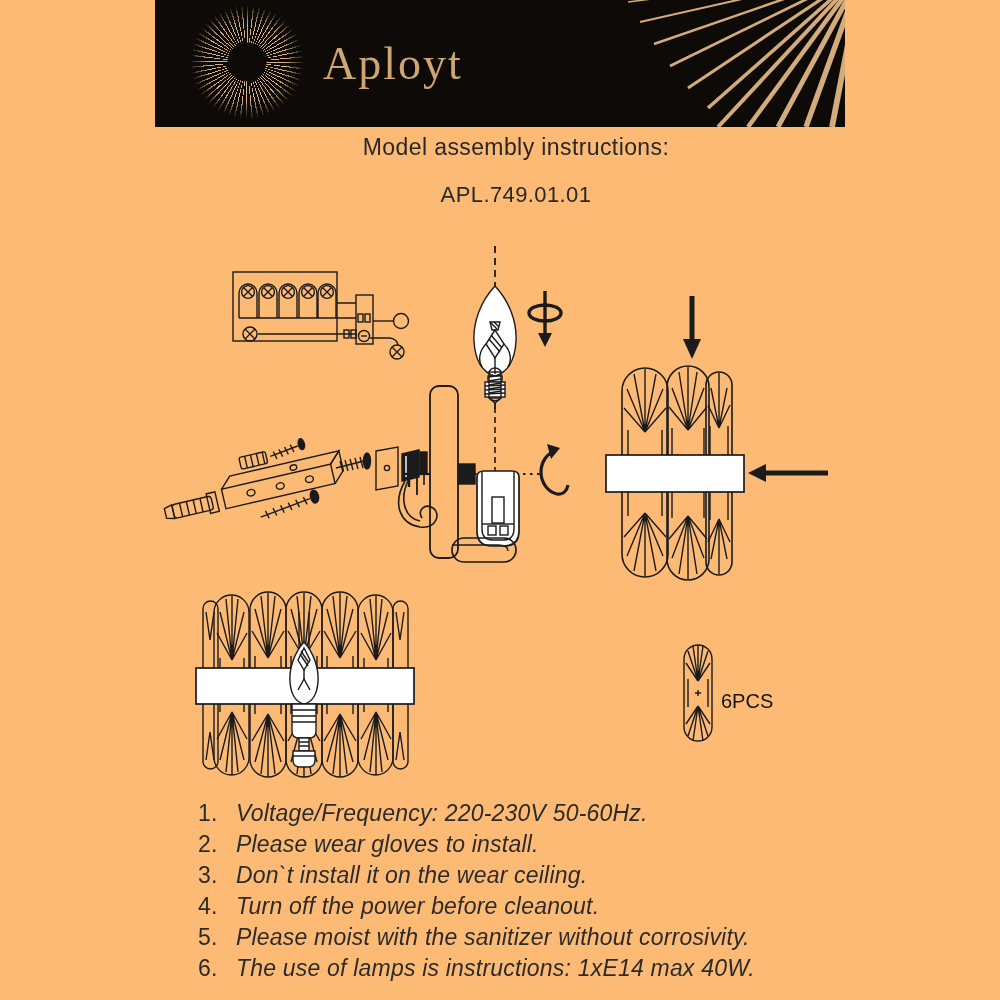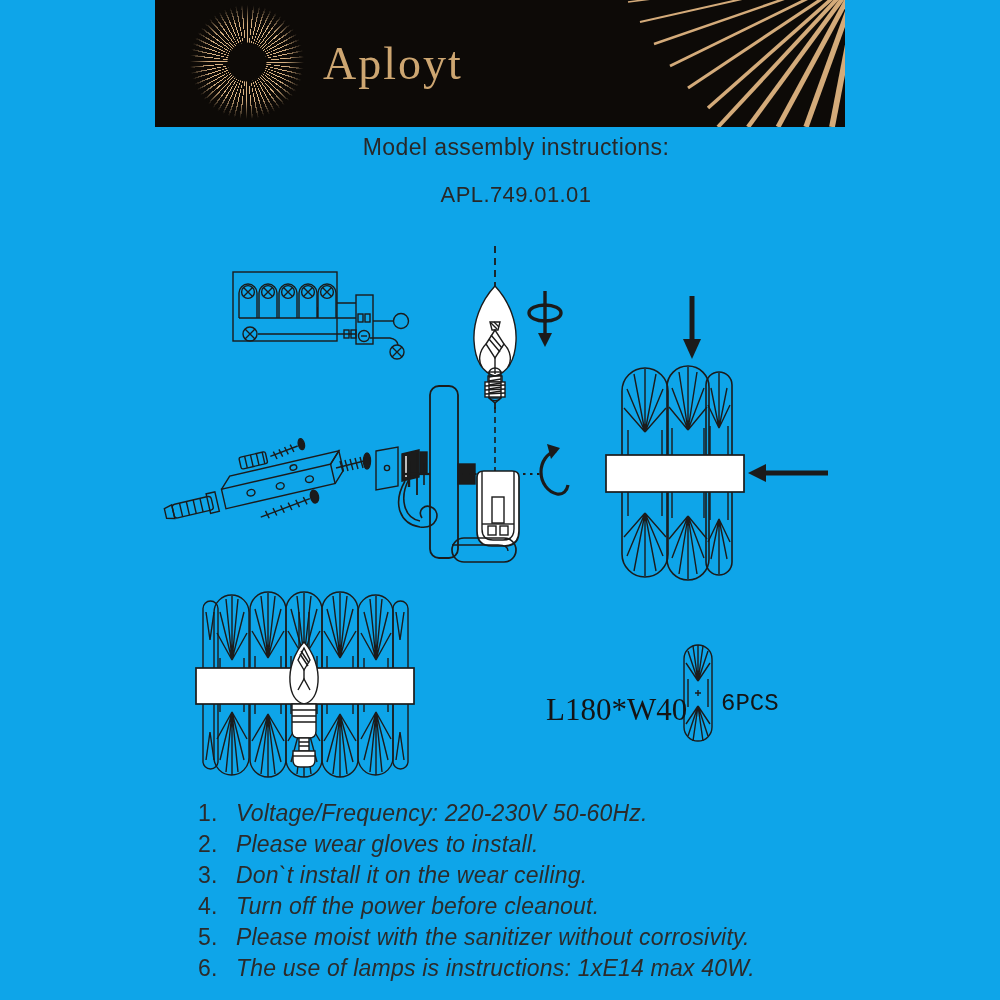--- a/index.html
+++ b/index.html
@@ -1,17 +1,17 @@
 <!DOCTYPE html>
 <html><head>
 <meta charset="utf-8">
 <style>
   html,body{margin:0;padding:0;background:#ffffff;}
   body{font-family:"Liberation Sans", sans-serif;}
-  .page{position:relative;width:1000px;height:1000px;background:#0ea5e9;overflow:hidden;}
+  .page{position:relative;width:1000px;height:1000px;background:#fdba74;overflow:hidden;}
 
   
   .banner{position:absolute;left:155px;top:0;width:690px;height:127px;background:#0d0a07;overflow:hidden;}
   .sunburst{position:absolute;left:33px;top:3px;width:118px;height:118px;border-radius:50%;
     background:
       radial-gradient(circle, #0d0a07 0 19px, rgba(13,10,7,0) 20px),
       radial-gradient(circle, rgba(13,10,7,0) 0 38px, #0d0a07 57px),
       repeating-conic-gradient(#d8b183 0deg 1.5deg, rgba(13,10,7,0) 1.5deg 6deg);}
   .brand{position:absolute;left:168px;top:0;height:127px;display:flex;align-items:center;
     color:#cda671;font-family:"Liberation Serif", serif;font-size:46px;letter-spacing:2px;font-weight:400;}
@@ -20,22 +20,22 @@
   
   .title-block{position:absolute;left:16px;top:134px;width:1000px;text-align:center;color:#282828;}
   .title-l1{font-size:23px;letter-spacing:0.4px;}
   .title-l2{font-size:22px;margin-top:21px;letter-spacing:0.4px;}
 
   
   .diagram{position:absolute;left:0;top:0;width:1000px;height:1000px;}
 
   .dim-label{position:absolute;left:546px;top:692px;font-family:"Liberation Serif", serif;
     font-size:31px;color:#141414;}
-  .qty-label{position:absolute;left:721px;top:690px;font-family:Liberation Mono, monospace;
-    font-size:24px;color:#141414;}
+  .qty-label{position:absolute;left:721px;top:690px;font-family:Liberation Sans, sans-serif;
+    font-size:20px;color:#141414;}
 
   
   .instructions{position:absolute;left:198px;top:798px;width:680px;color:#2b2b2b;}
   .row{display:flex;line-height:31px;font-size:23px;letter-spacing:0.2px;}
   .row .num{width:38px;flex:0 0 38px;}
   .row .txt{flex:1;font-style:italic;}
 </style>
 </head>
 <body>
 
@@ -249,21 +249,20 @@
         <rect x="684" y="645" width="28" height="96" rx="14"></rect>
         <path d="M698,681L686,663M698,681L688,651M698,681L693,646M698,681L698,645M698,681L703,646M698,681L708,651M698,681L710,663"></path>
         <path d="M688,679V707M708,679V707"></path>
         <path d="M698,706L686,724M698,706L688,736M698,706L693,741M698,706L703,741M698,706L708,736M698,706L710,724"></path>
         <path d="M695,693H701M698,690V696"></path>
       </g>
 
     </g>
   </svg>
 
-  <div class="dim-label">L180*W40</div>
   <div class="qty-label">6PCS</div>
 
   <div class="instructions">
     <div class="row">
       <span class="num">1.</span>
       <span class="txt">Voltage/Frequency: 220-230V 50-60Hz.</span>
     </div>
     <div class="row">
       <span class="num">2.</span>
       <span class="txt">Please wear gloves to install.</span>

